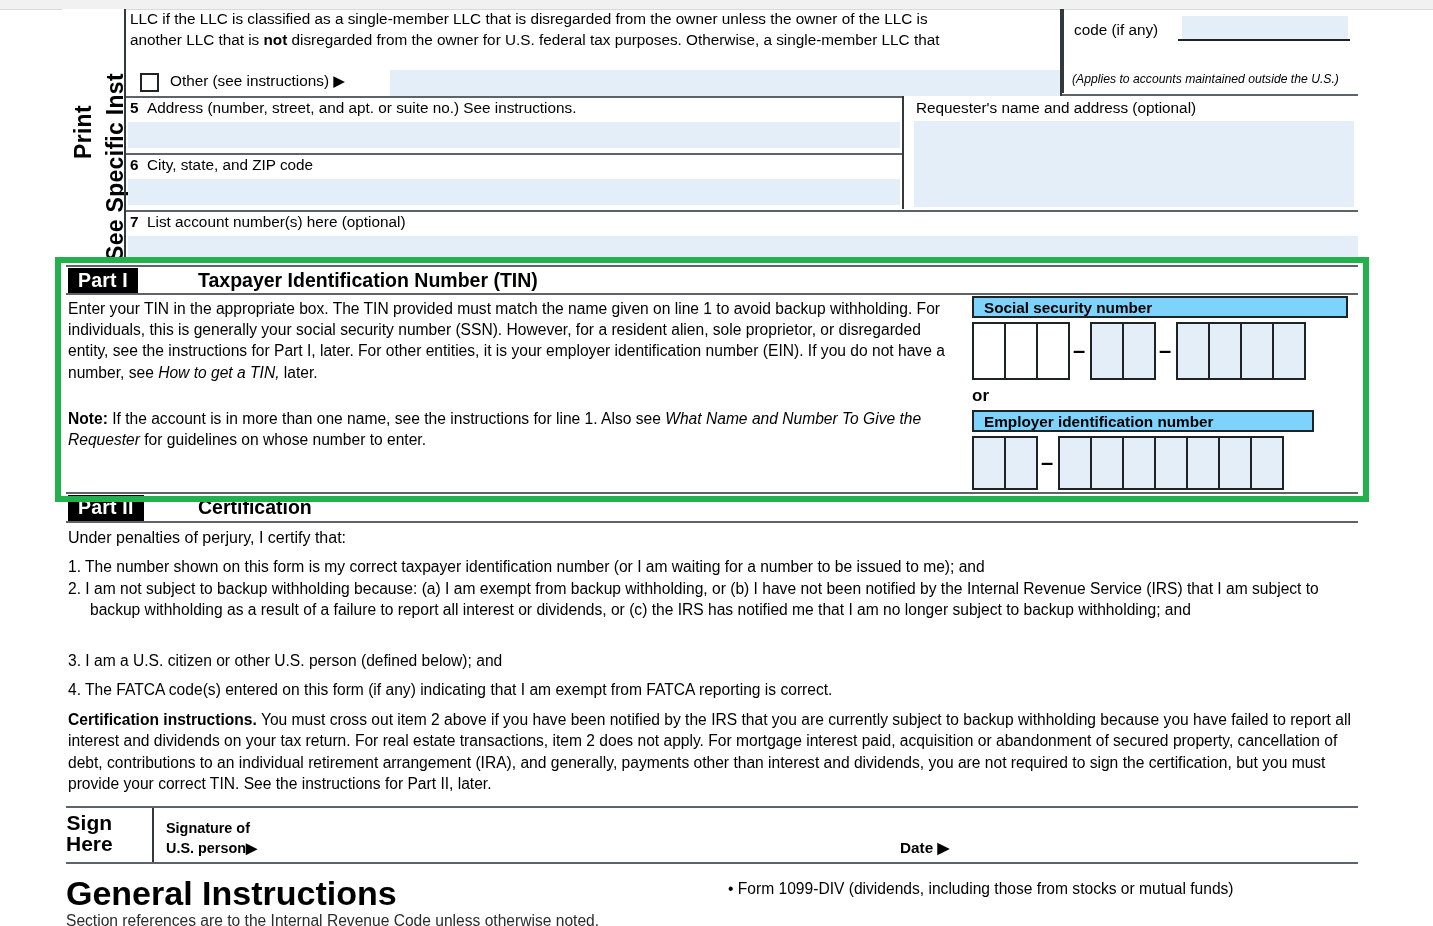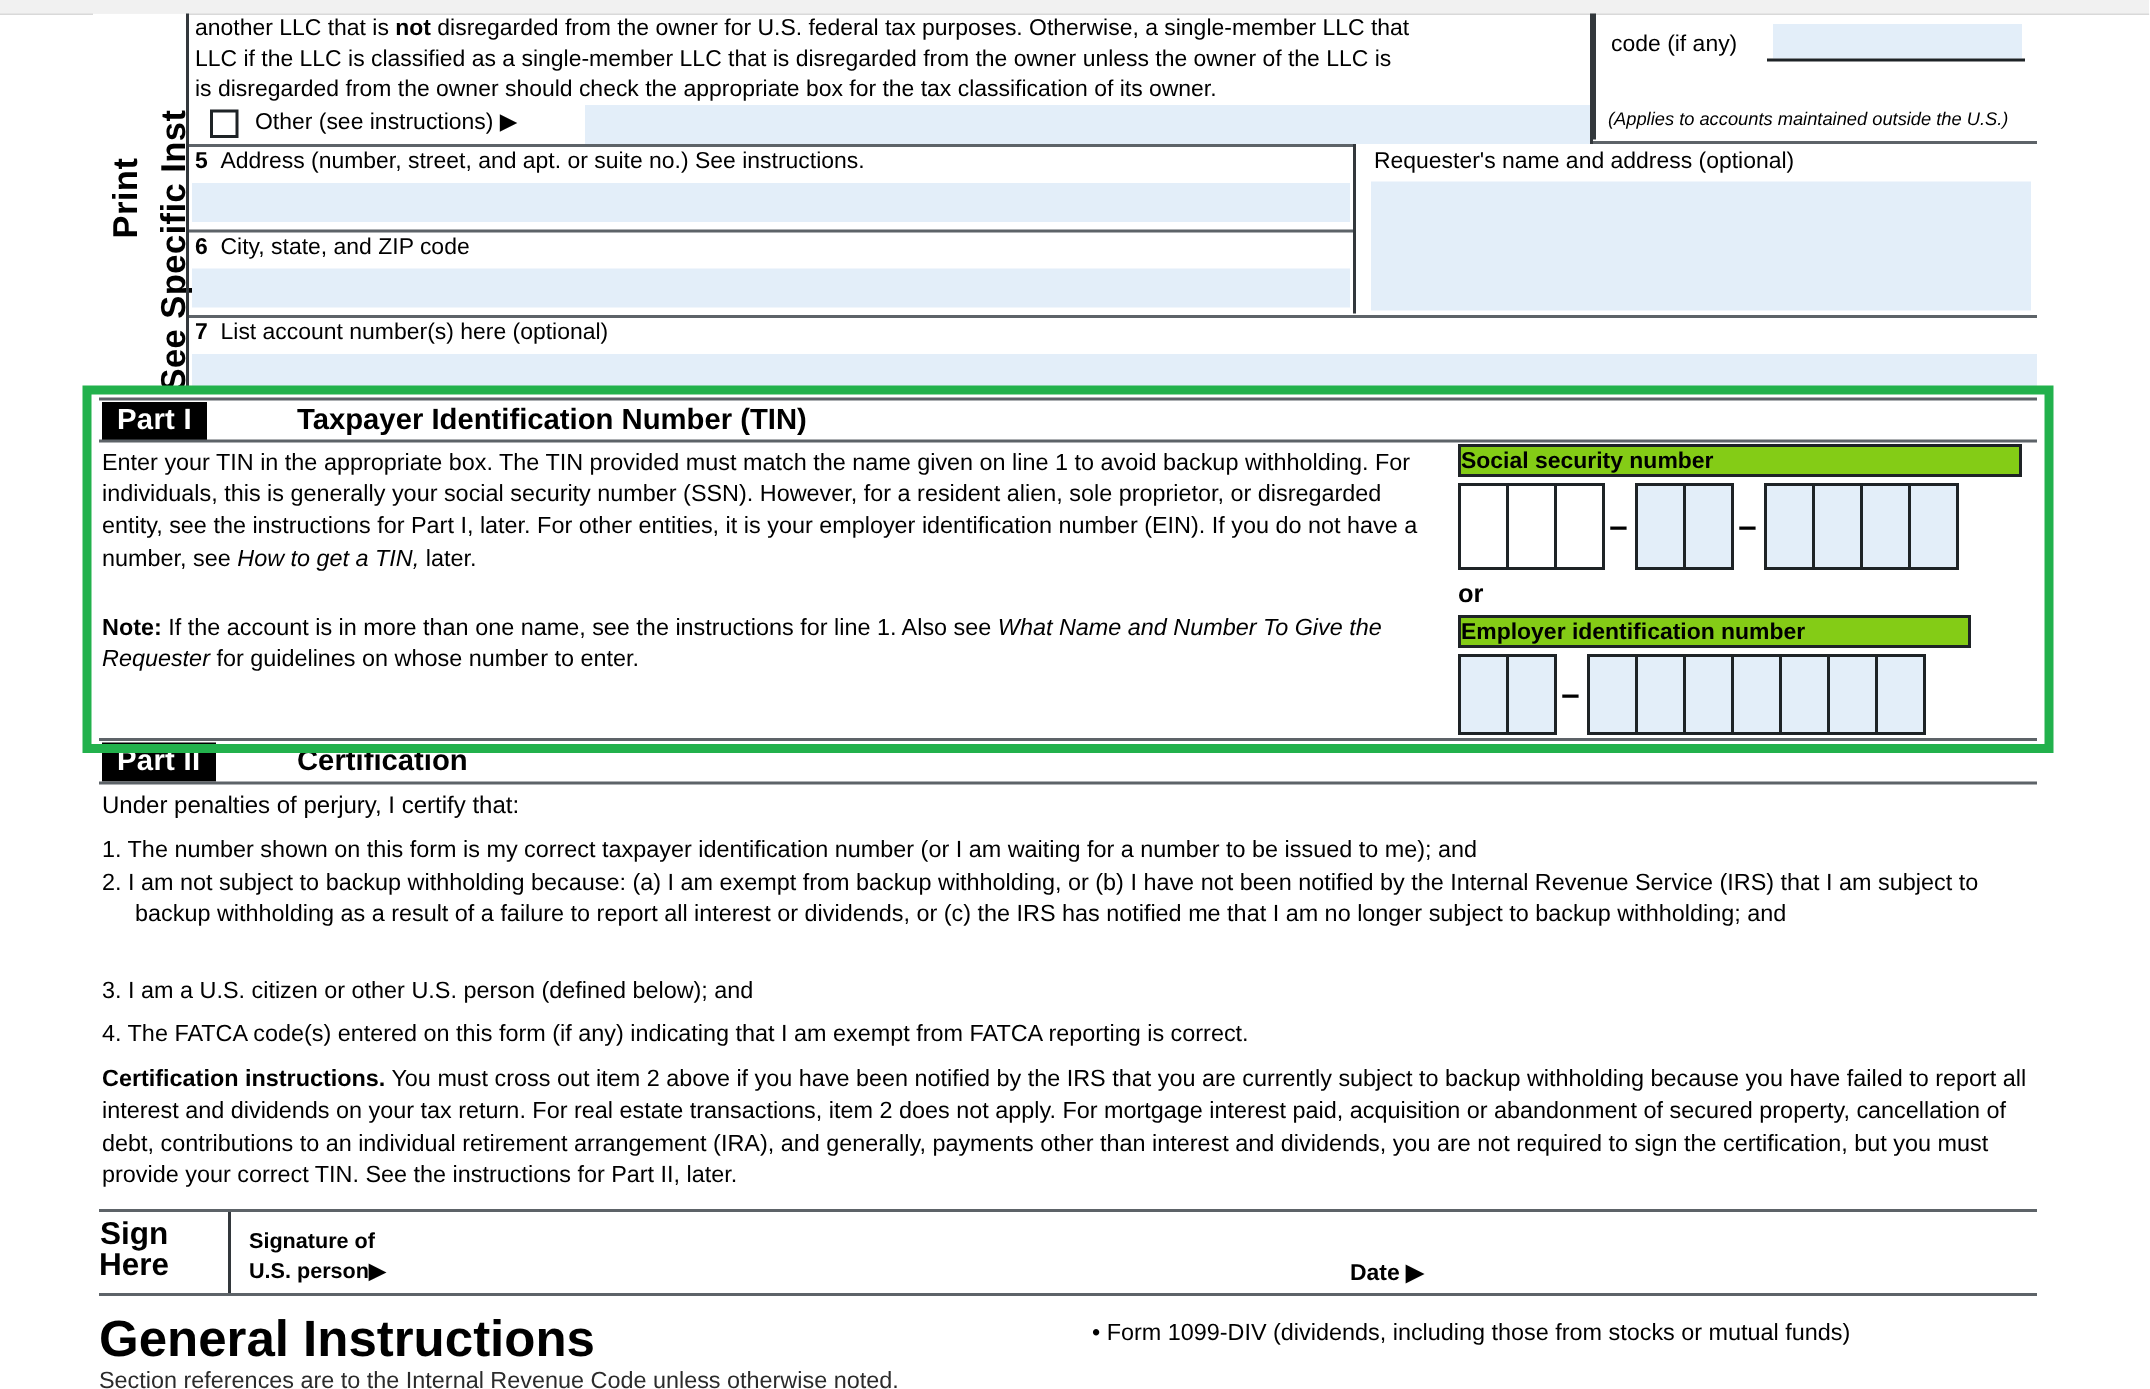--- a/index.html
+++ b/index.html
@@ -203,22 +203,23 @@
   .p1-text i { font-style: italic; }
   .p1-text b { font-weight: bold; }
 
   
   .tin-head {
     position: absolute;
     border: 2px solid #1e2326;
     box-sizing: border-box;
     font-weight: bold;
     font-size: 15.3px;
+    padding-left: 10px;
     line-height: 20px;
-    background: #84cc16;
+    background: #7dd3fc;
   }
   .boxrow { position: absolute; display: flex; align-items: stretch; }
   .tinbox {
     width: 34px;
     border: 2px solid #1e2326;
     box-sizing: border-box;
     margin-right: -2px;
   }
   .tinbox.blue { background: #e3eef9; }
   .dash {
@@ -320,23 +321,22 @@
 <div id="page">
 
   <div class="chrome-strip"></div>
 
   <div class="vert-col">
     <span class="vert-text vert-print">Print</span>
     <span class="vert-text vert-inst">See Specific Inst</span>
   </div>
 
   <div class="llc-block">
+    <div>LLC if the LLC is classified as a single-member LLC that is disregarded from the owner unless the owner of the LLC is</div>
     <div><span>another LLC that is </span><b>not</b><span> disregarded from the owner for U.S. federal tax purposes. Otherwise, a single-member LLC that</span></div>
-    <div>LLC if the LLC is classified as a single-member LLC that is disregarded from the owner unless the owner of the LLC is</div>
-    <div>is disregarded from the owner should check the appropriate box for the tax classification of its owner.</div>
   </div>
 
   <div class="cell-divider-v" style="left:1060px; top:9px; height:87px;"></div>
 
   <div class="other-row">
     <div class="fill blue"></div>
     <div class="checkbox"></div>
     <div class="other-label"><span>Other (see instructions)</span> <span>▶</span></div>
   </div>
 

